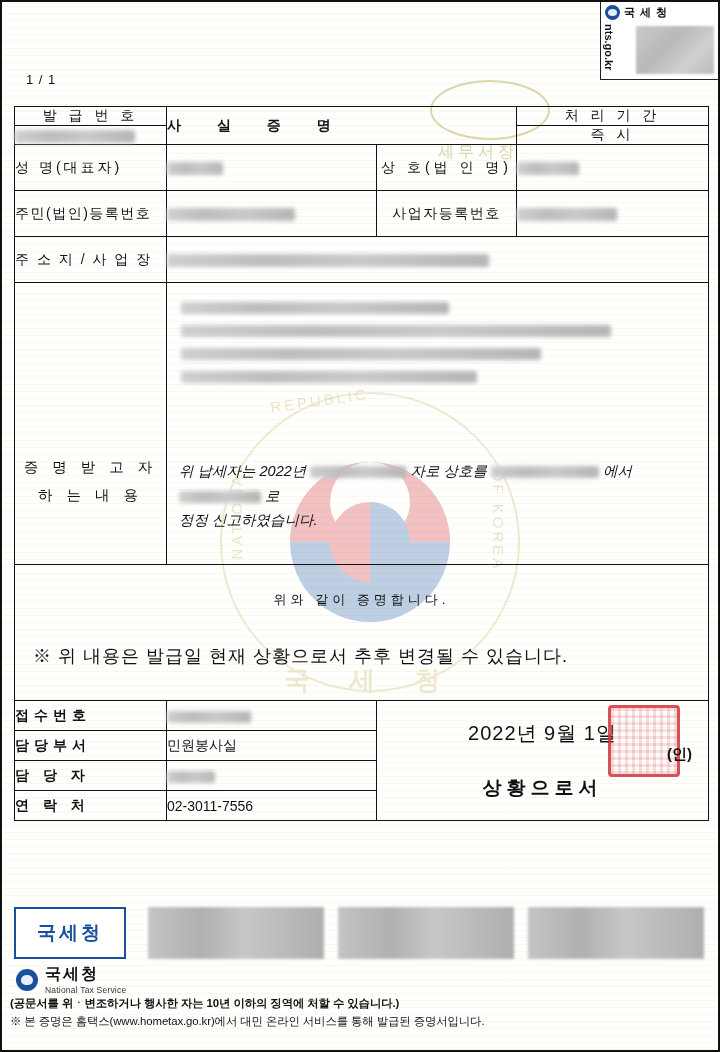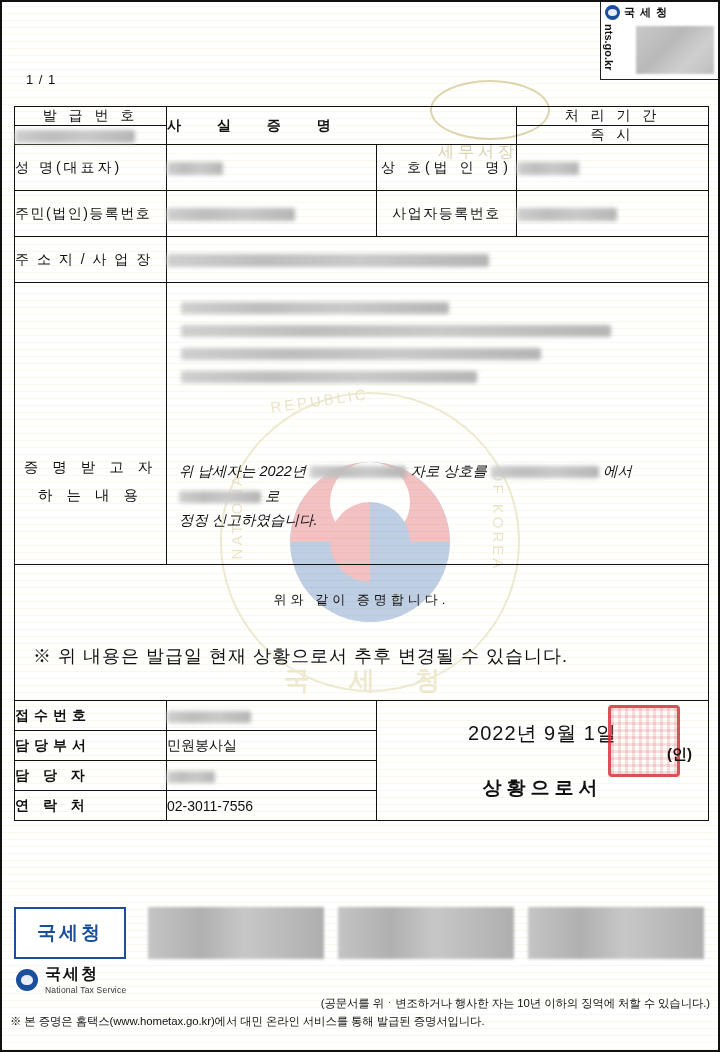--- a/index.html
+++ b/index.html
@@ -197,21 +197,21 @@
   }
   .logo-row .mark { width:22px; height:22px; border-radius:50%; background:#1a4f9c; position:relative; }
   .logo-row .mark:after{ content:""; position:absolute; left:5px; top:6px; width:12px; height:10px; border-radius:50% 50% 45% 45%; background:#e8eef7; }
   .logo-row .kr { font-size:16px; font-weight:bold; letter-spacing:2px; color:#111; }
   .logo-row .en { font-size:8.5px; color:#333; letter-spacing:.2px; }
 
   .fineprint {
     position:absolute; left:8px; right:8px; top:993px;
     font-size:11.4px; line-height:1.55; letter-spacing:-0.1px;
   }
-  .fineprint .bold { font-weight:normal;text-align:right; }
+  .fineprint .bold { font-weight:bold; }
 </style>
 </head>
 <body>
 
 <div class="page">
 
   <div class="top-badge">
     <div class="bar">
       <div class="logo-mark"></div>
       <div class="bar-text">국 세 청</div>

